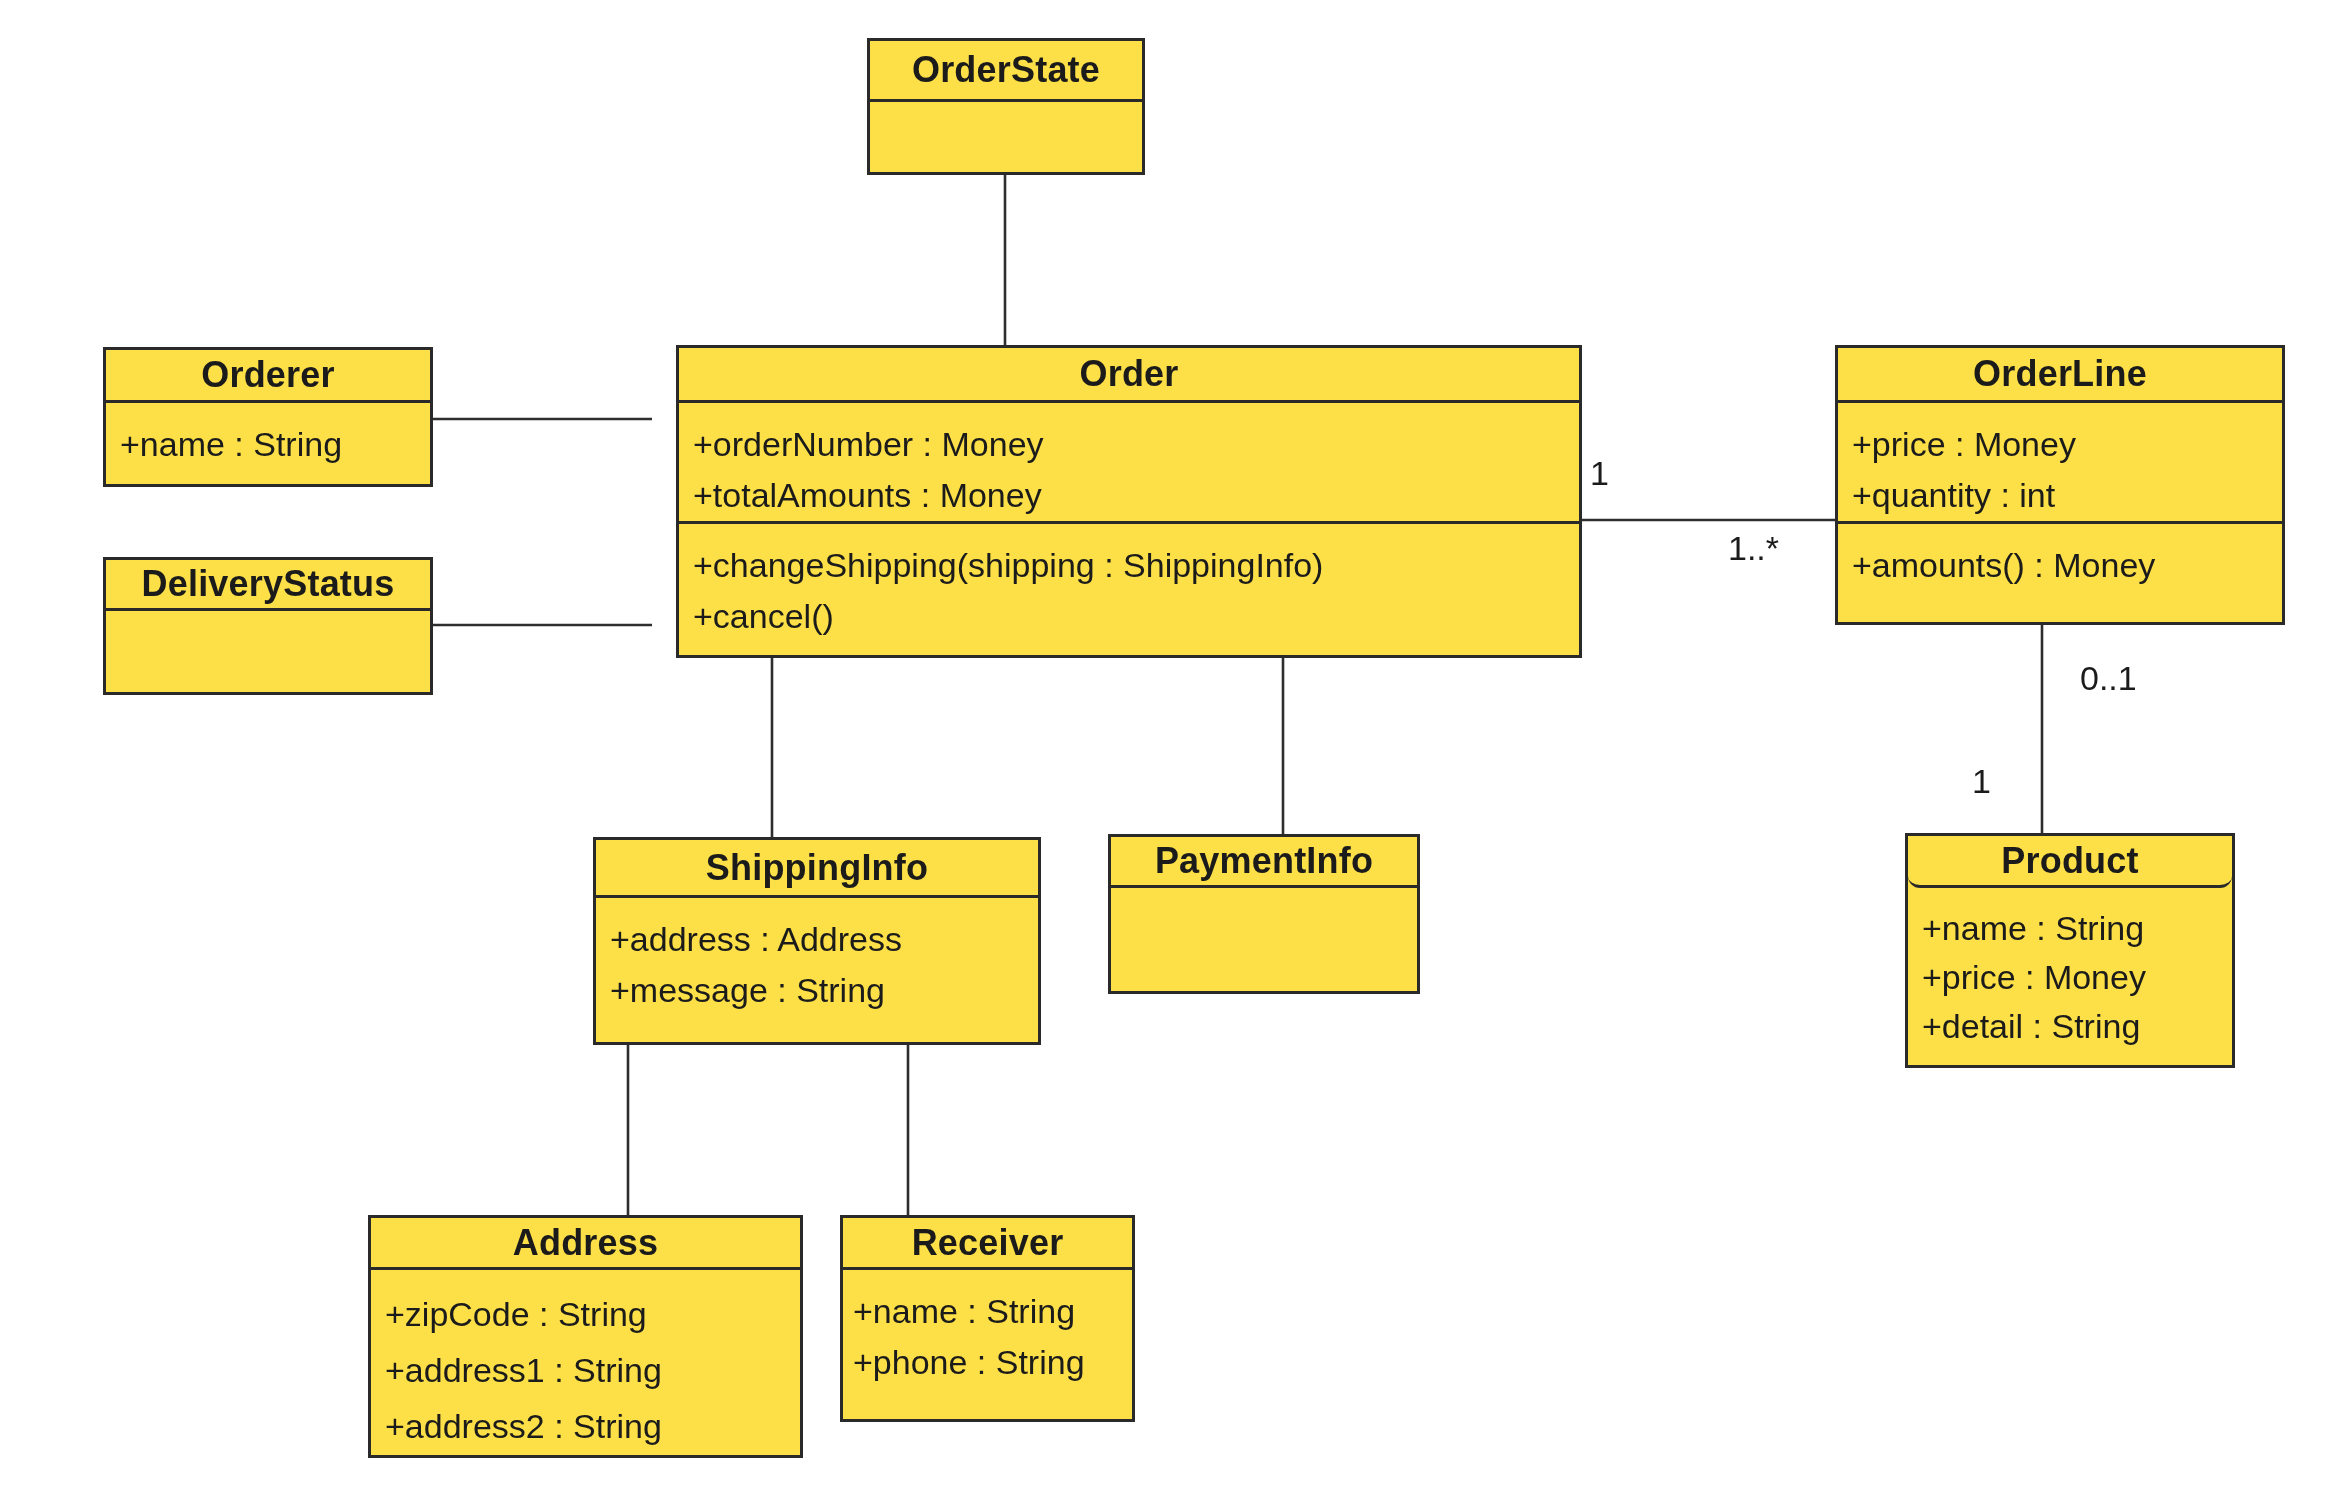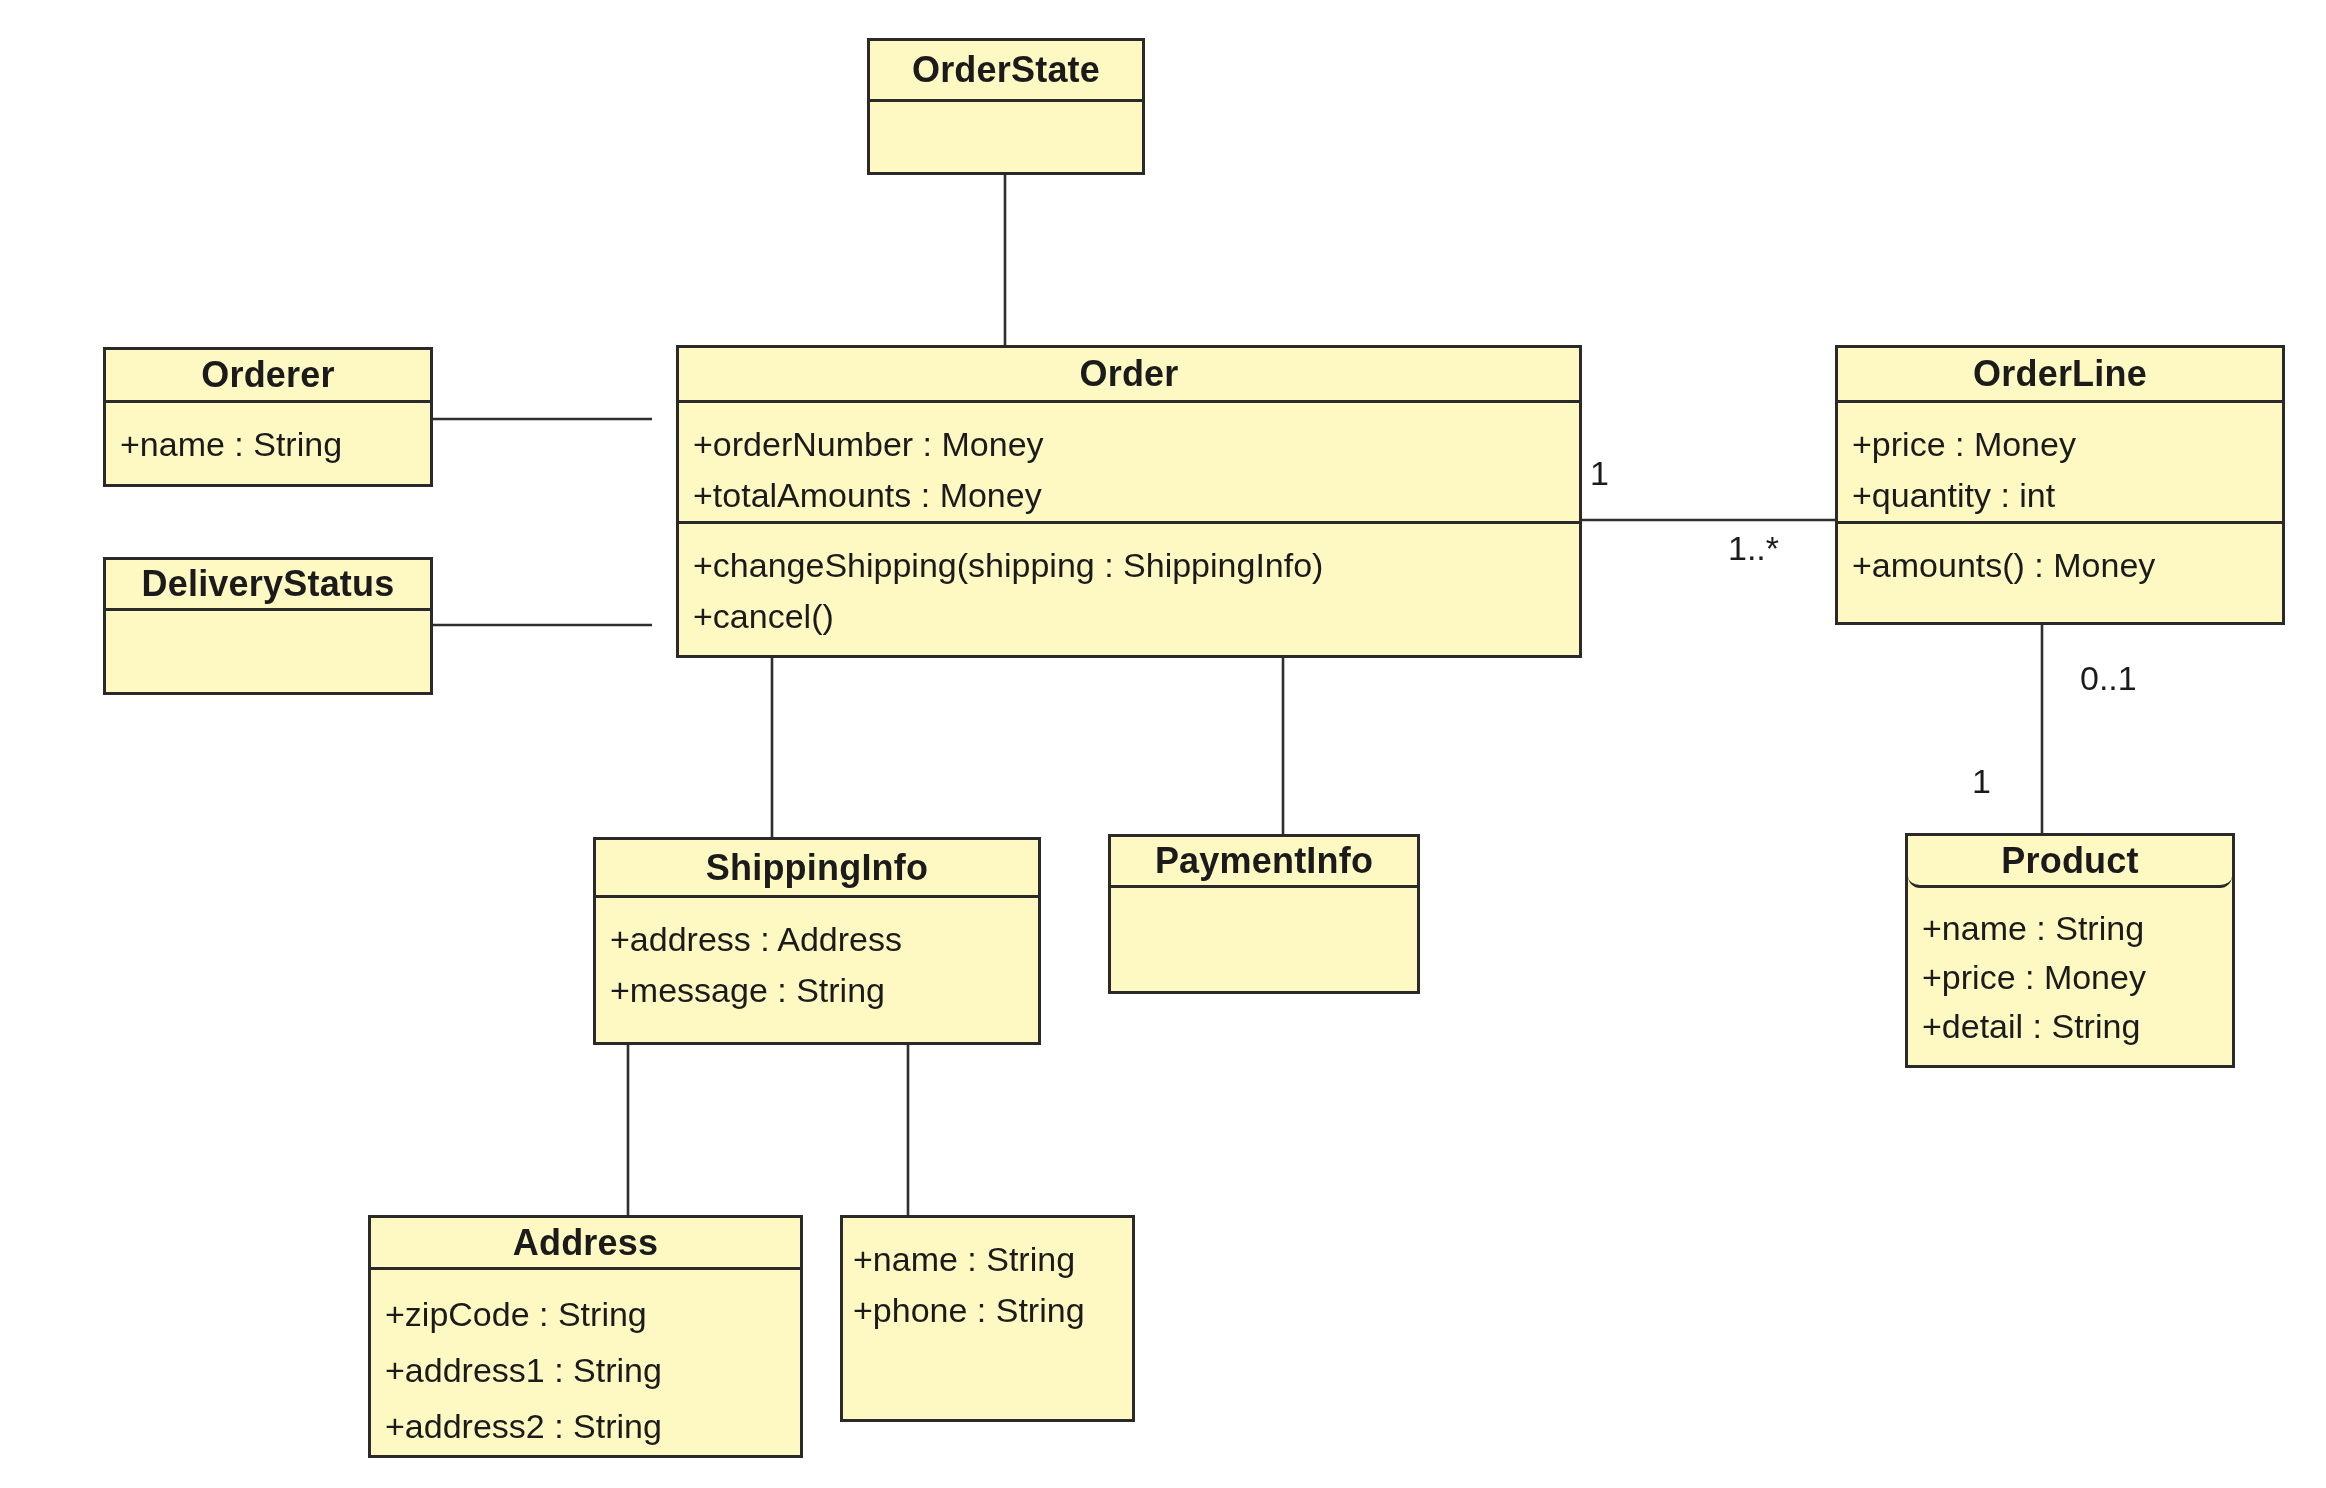--- a/index.html
+++ b/index.html
@@ -10,21 +10,21 @@
     background: #ffffff;
     font-family: "Liberation Sans", "DejaVu Sans", sans-serif;
     color: #1b1b1b;
     overflow: hidden;
   }
   .wires { position: absolute; left: 0; top: 0; width: 100%; height: 100%; }
   .wires line { stroke: #2e2e2e; stroke-width: 2.6; }
 
   .uml-class {
     position: absolute;
-    background: #fef9c3;
+    background: #fde047;
     border: 3px solid #2a2a2a;
     box-sizing: border-box;
     display: flex;
     flex-direction: column;
   }
   .uml-title {
     flex: 0 0 auto;
     border-bottom: 3px solid #2a2a2a;
     font-weight: bold;
     font-size: 36px;
@@ -141,20 +141,21 @@
   <div class="uml-class" style="left:368px; top:1215px; width:435px; height:243px;">
     <div class="uml-title" style="height:49px;">Address</div>
     <div class="uml-compartment" style="line-height:56px;">
       <div class="uml-member">+zipCode : String</div>
       <div class="uml-member">+address1 : String</div>
       <div class="uml-member">+address2 : String</div>
     </div>
   </div>
 
   <div class="uml-class" style="left:840px; top:1215px; width:295px; height:207px;">
+    <div class="uml-title" style="height:49px;">Receiver</div>
     <div class="uml-compartment" style="padding-left:10px; padding-right:6px;">
       <div class="uml-member">+name : String</div>
       <div class="uml-member">+phone : String</div>
     </div>
   </div>
 
   <span class="mult-label" style="left:1590px; top:455px;">1</span>
   <span class="mult-label" style="left:1728px; top:530px;">1..*</span>
   <span class="mult-label" style="left:2080px; top:660px;">0..1</span>
   <span class="mult-label" style="left:1972px; top:763px;">1</span>

